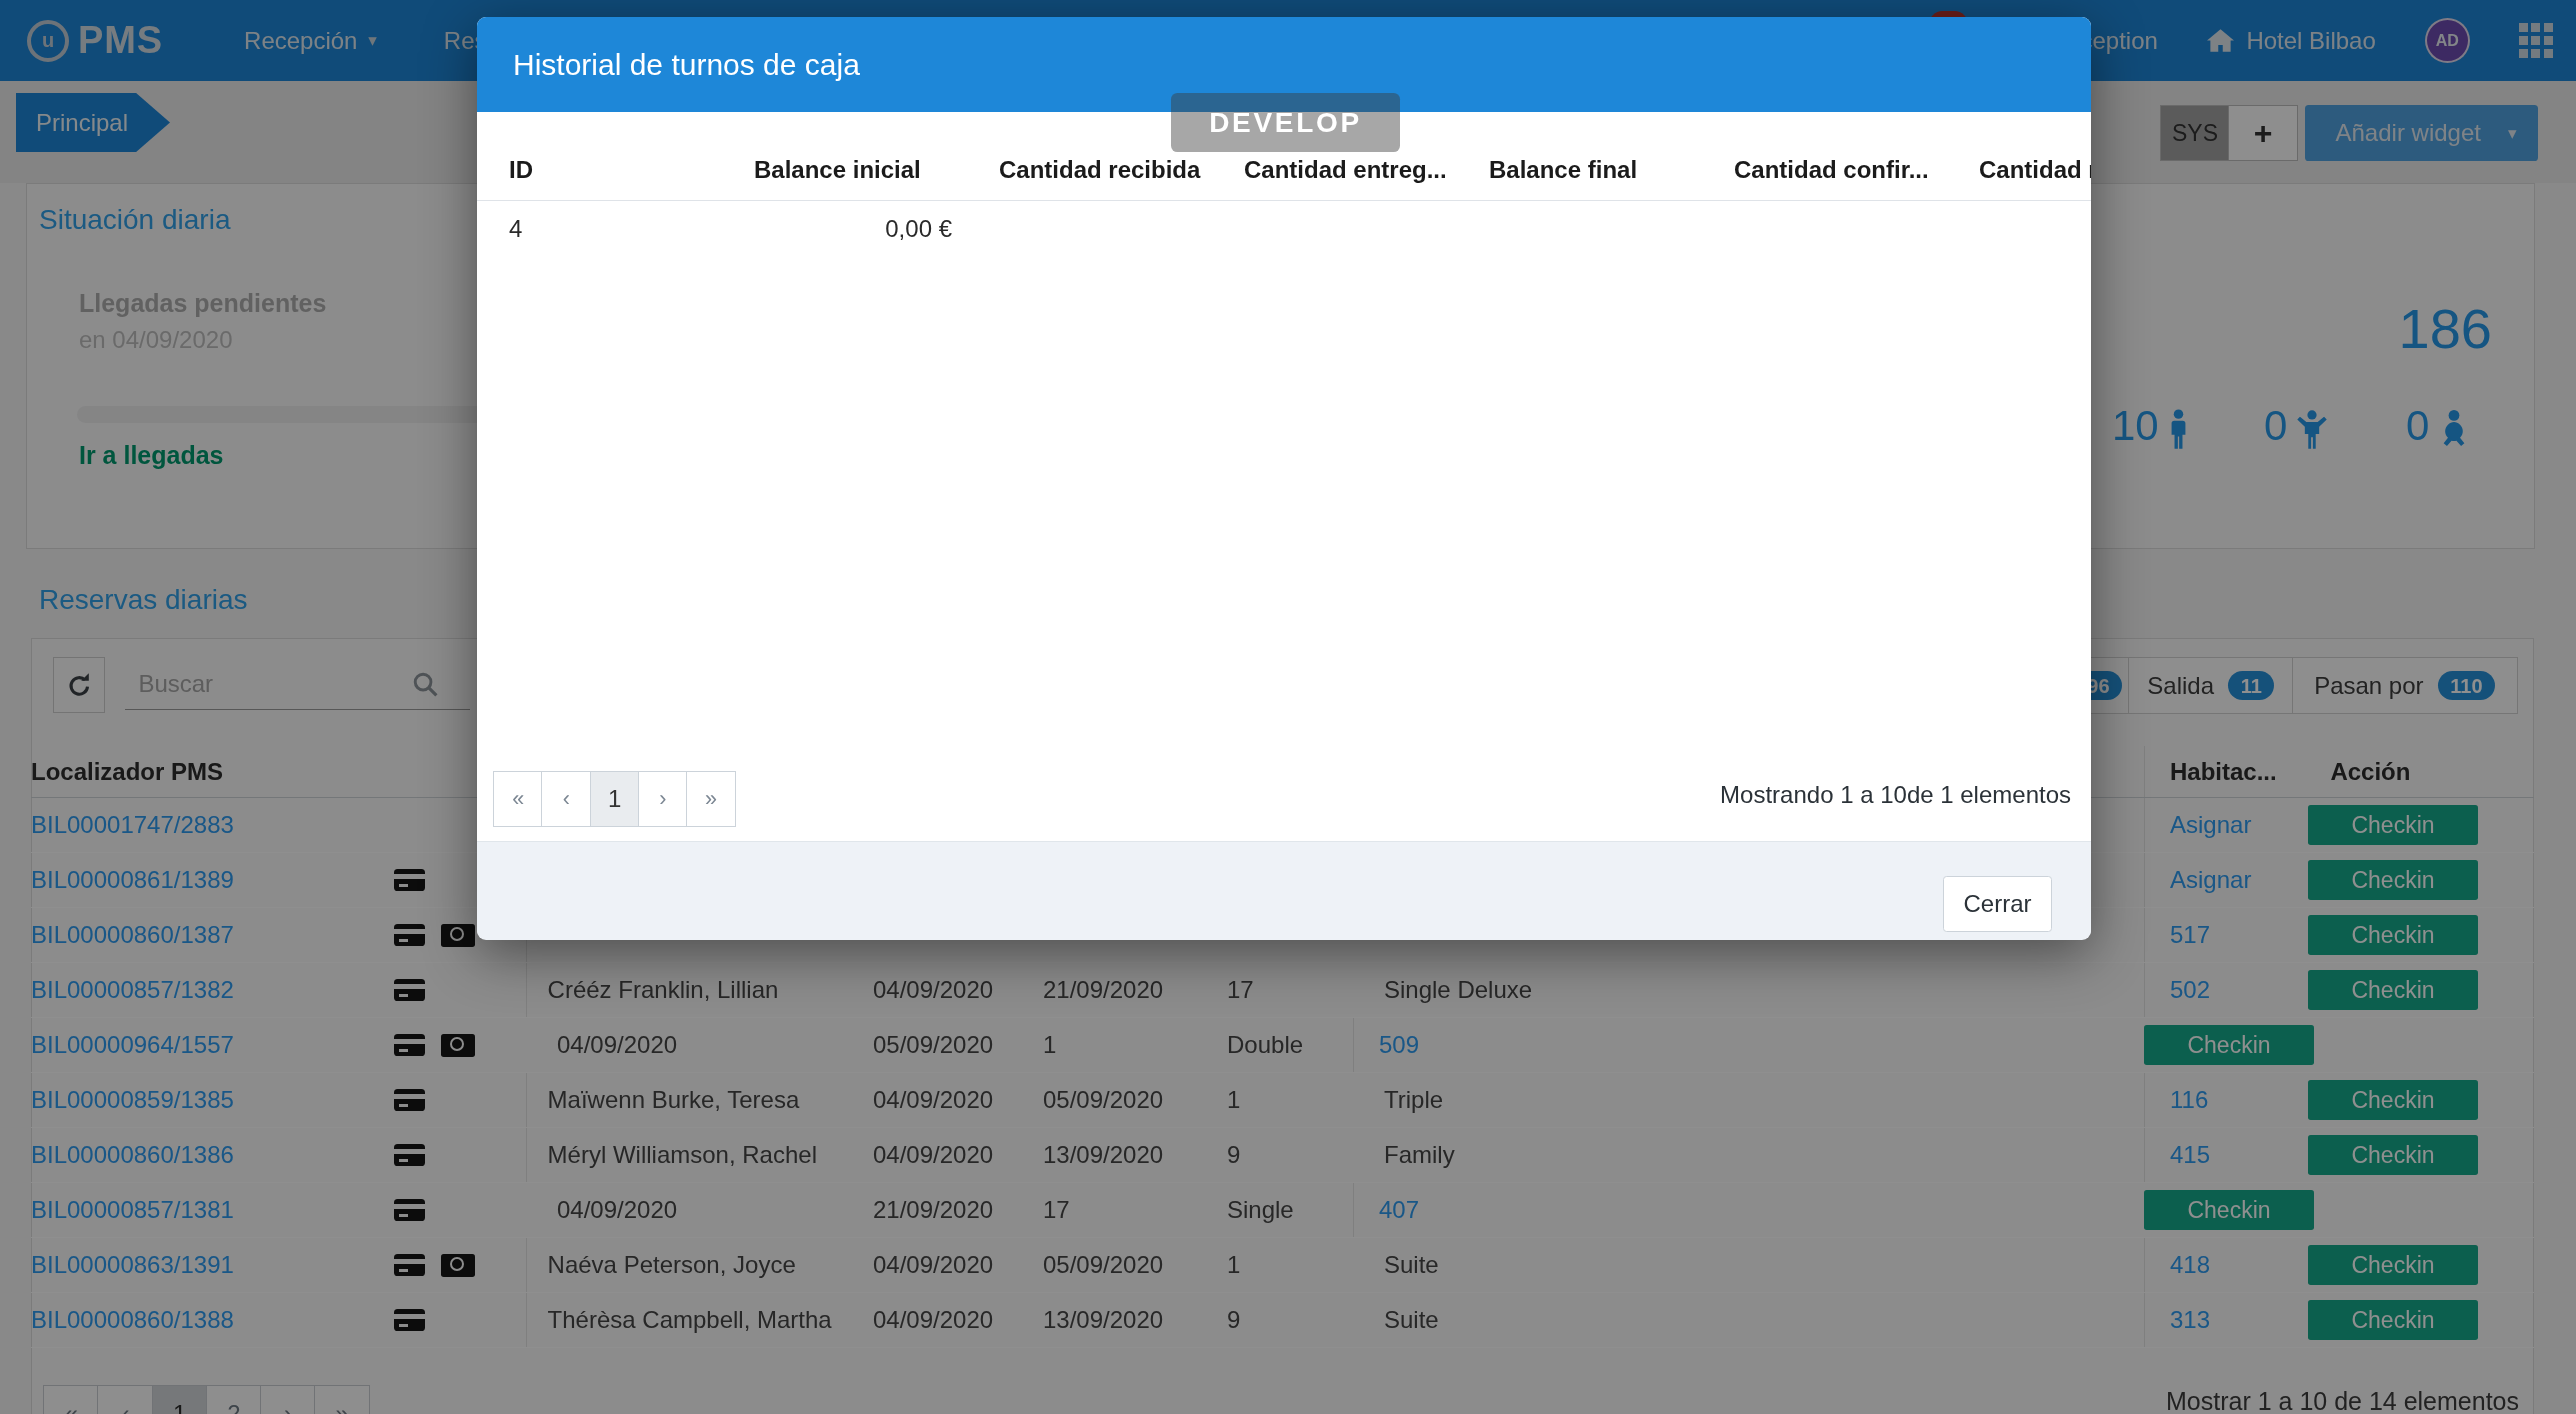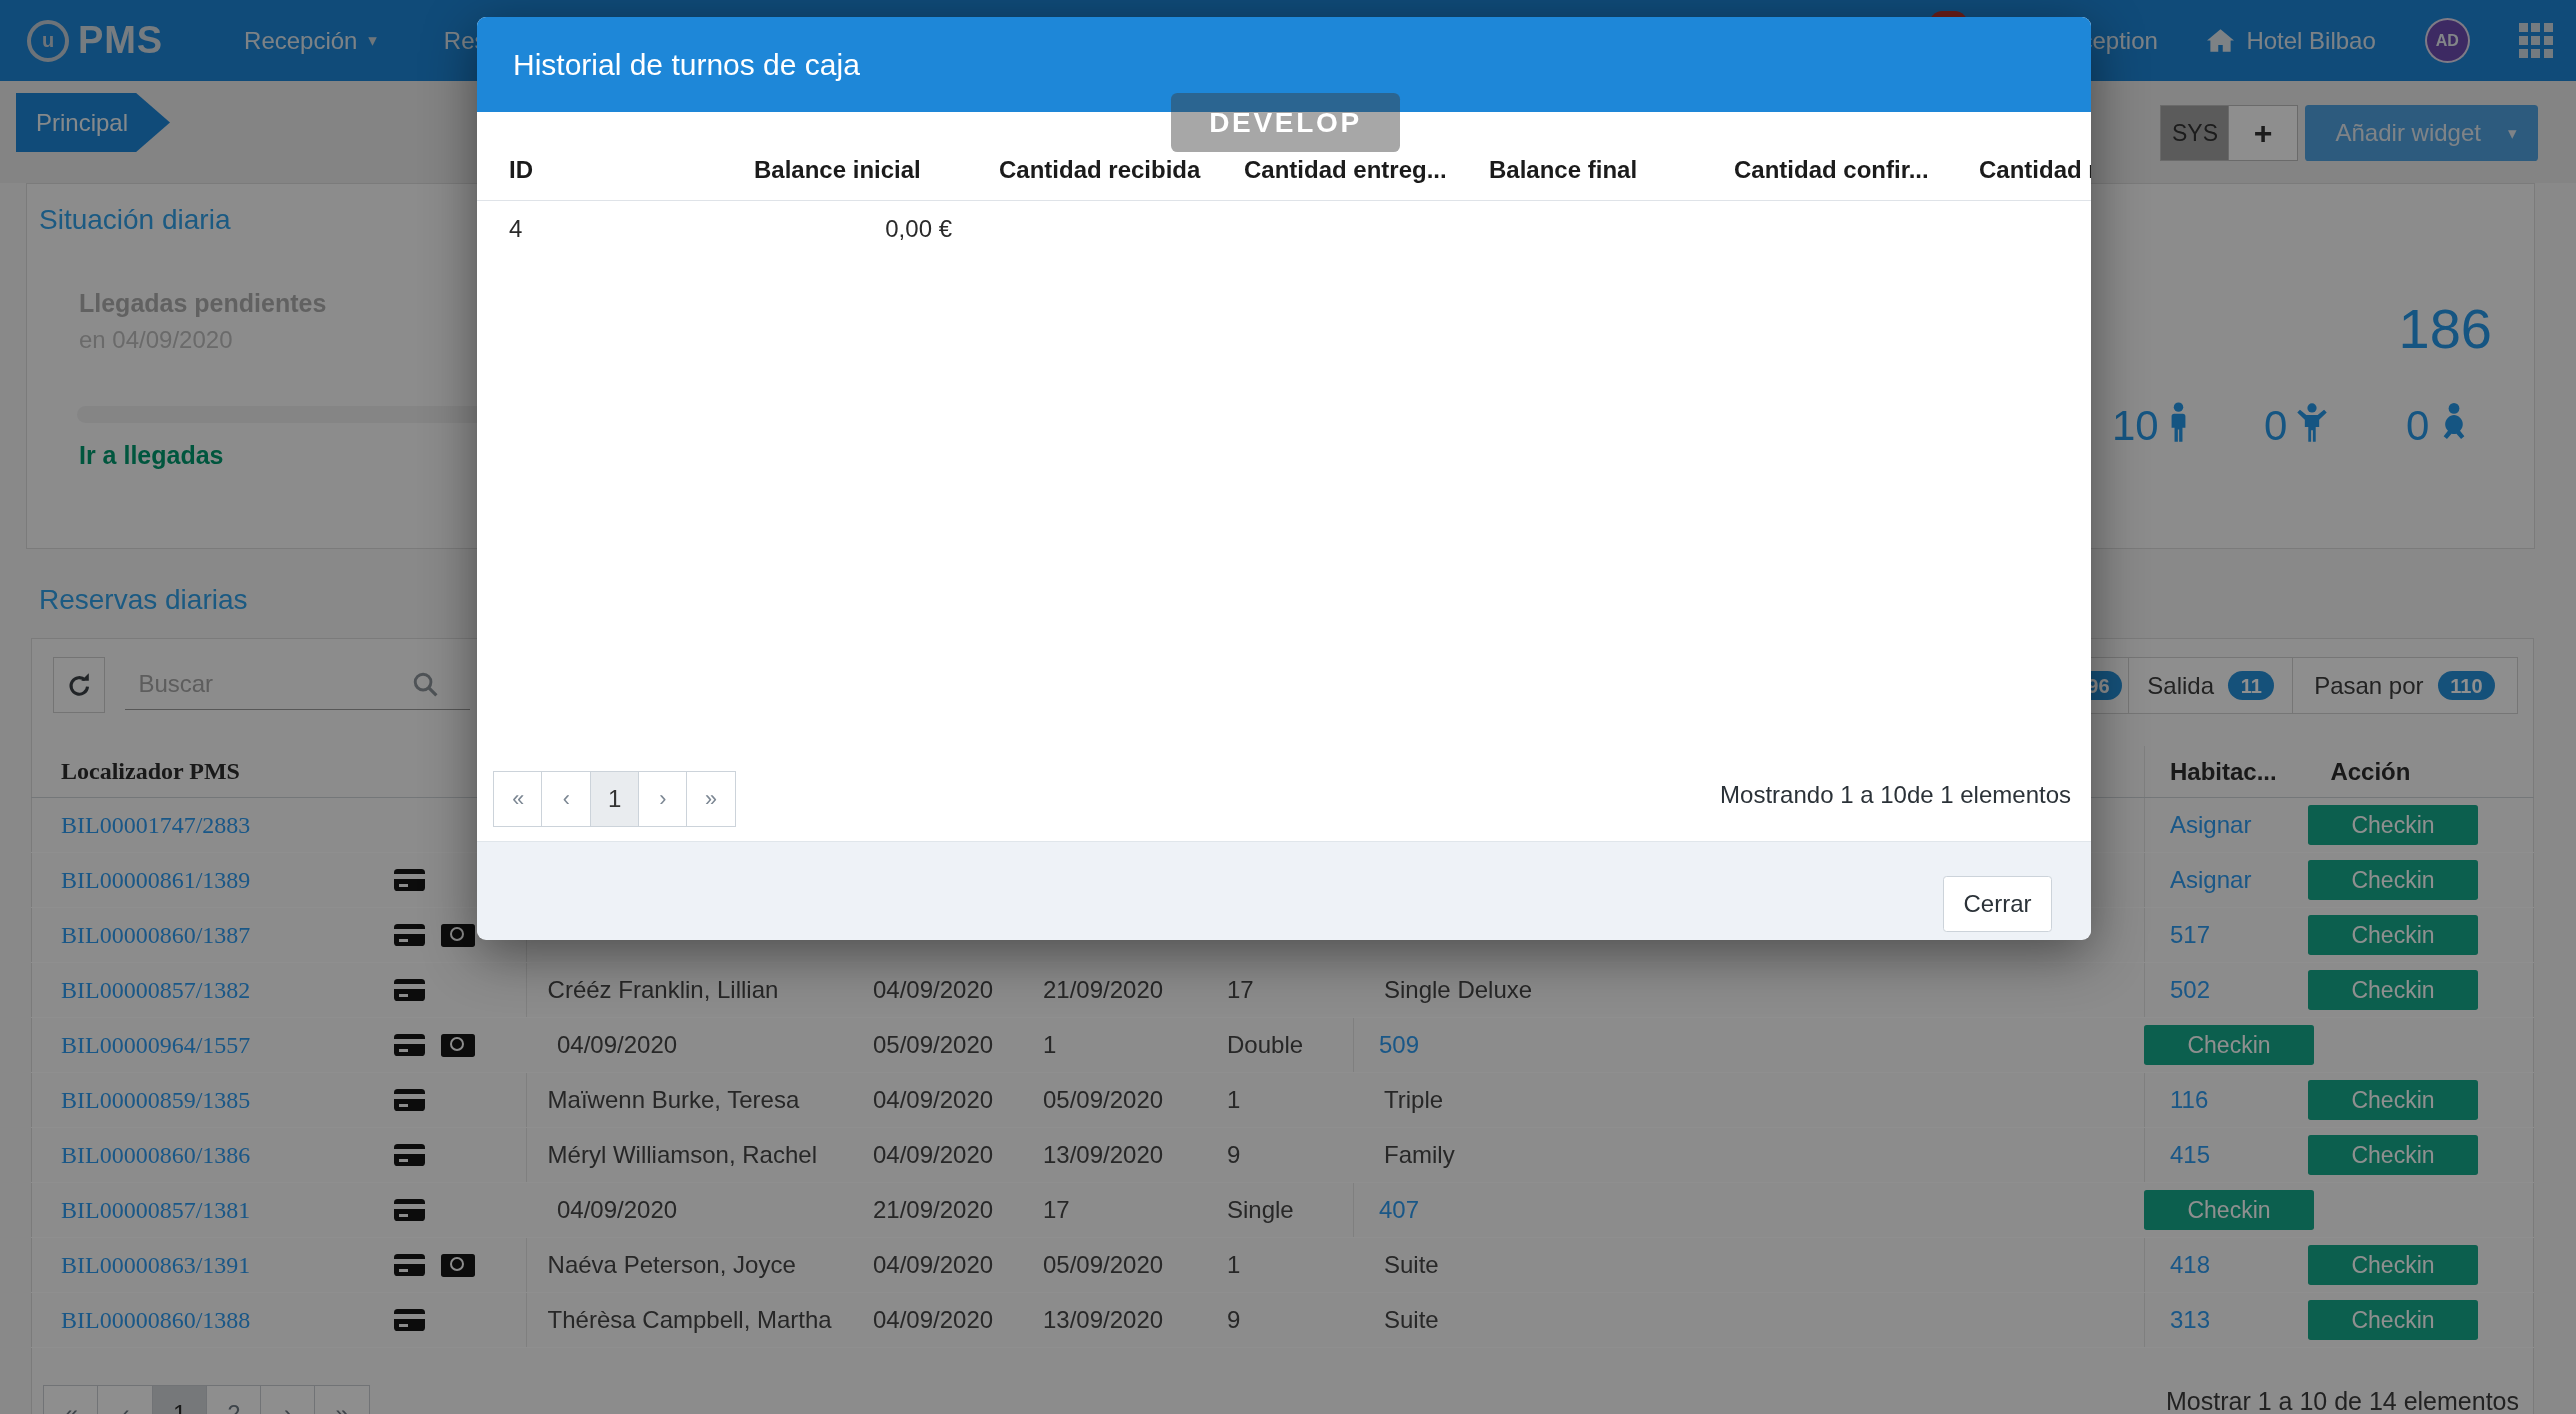--- a/index.html
+++ b/index.html
@@ -40,21 +40,21 @@
 
   
   .panel1{left:26px;top:183px;width:2509px;height:366px;background:#fafafa;border:1.8px solid #dcdcdc;box-sizing:border-box;}
   .ptitle{font-size:28px;color:#31a0e8;}
   .p1-title{left:39px;top:204px;}
   .p1-label{left:79px;top:289px;font-size:25px;font-weight:bold;color:#aeaeae;}
   .p1-date{left:79px;top:326px;font-size:24px;color:#bdbdbd;}
   .pbar{left:77px;top:406px;width:1963px;height:17px;border-radius:9px;background:#ededee;}
   .p1-link{left:79px;top:441px;font-size:25px;font-weight:bold;color:#00996f;}
   .bignum{right:84px;top:296px;font-size:56px;color:#2698e8;}
-  .paxrow{top:402px;display:flex;align-items:flex-start;color:#2698e8;}
+  .paxrow{top:402px;display:flex;align-items:flex-end;color:#2698e8;}
   .paxrow .num{font-size:42px;}
   .paxrow svg{margin-left:7.2px;fill:#2698e8;}
   .g1{left:2112px;} .g2{left:2264px;} .g3{left:2406px;}
 
   .p2-title{left:39px;top:584px;}
   .tablebox{left:31px;top:638px;width:2503px;height:776px;background:#f9f9f9;border:1.8px solid #dcdcdc;
             border-bottom:none;box-sizing:border-box;}
   .refresh{left:53px;top:657px;width:52px;height:56px;background:#fcfcfc;border:1.8px solid #cfcfcf;box-sizing:border-box;
            display:flex;align-items:center;justify-content:center;}
   .search-in{left:125px;top:659px;width:296px;height:50px;background:transparent;border:none;outline:none;
@@ -66,21 +66,21 @@
   .fbtn{height:57px;border:1.8px solid #d2d2d2;background:#fdfdfd;box-sizing:border-box;display:flex;align-items:center;
         justify-content:center;gap:14.3px;font-size:24px;color:#3e3e3e;margin-left:-1.8px;}
   .pill{background:#2691da;color:#fff;font-size:20px;font-weight:bold;border-radius:895px;padding:4.5px 12.5px;line-height:1;}
 
   
   .tgrid{display:grid;grid-template-columns:363px 132px 316px 170px 184px 157px 791px 164px 227px;align-items:center;}
   .thead{left:31px;top:746px;width:2503px;height:52px;border-bottom:1.8px solid #cfd4d8;font-weight:bold;
          font-size:24px;color:#2d2d2d;box-sizing:border-box;}
   .rows{left:31px;top:798px;width:2503px;}
   .t-row{height:55px;border-bottom:1.8px solid #fff;box-sizing:border-box;font-size:24px;color:#474747;}
-  .c1{padding-left:30px;font-family:Liberation Serif, serif;} .c2{display:flex;align-items:center;gap:16px;}
+  .c1{} .c2{display:flex;align-items:center;gap:16px;}
   .c3{padding-left:20.6px;border-left:1.8px solid #e2e2e2;height:100%;display:flex;align-items:center;}
   .c4,.c5,.c6,.c7{padding-left:31px;}
   .c8{padding-left:25px;border-left:1.8px solid #e2e2e2;height:100%;display:flex;align-items:center;}
   .link{color:#2e9bf0;text-decoration:none;cursor:pointer;}
   .ic-card{width:30.5px;height:22.4px;background:#161616;border-radius:3.6px;position:relative;display:inline-block;}
   .ic-card::before{content:"";position:absolute;left:0;right:0;top:5.4px;height:4.5px;background:#f9f9f9;}
   .ic-card::after{content:"";position:absolute;left:4.5px;bottom:4.5px;width:9px;height:2.7px;background:#f9f9f9;}
   .ic-cash{width:34px;height:23px;background:#161616;border-radius:2.7px;position:relative;display:inline-block;}
   .ic-cash::before{content:"";position:absolute;left:50%;top:50%;width:10px;height:10px;margin:-7.6px 0 0 -7.6px;
                    border:2.7px solid #f9f9f9;border-radius:50%;}

